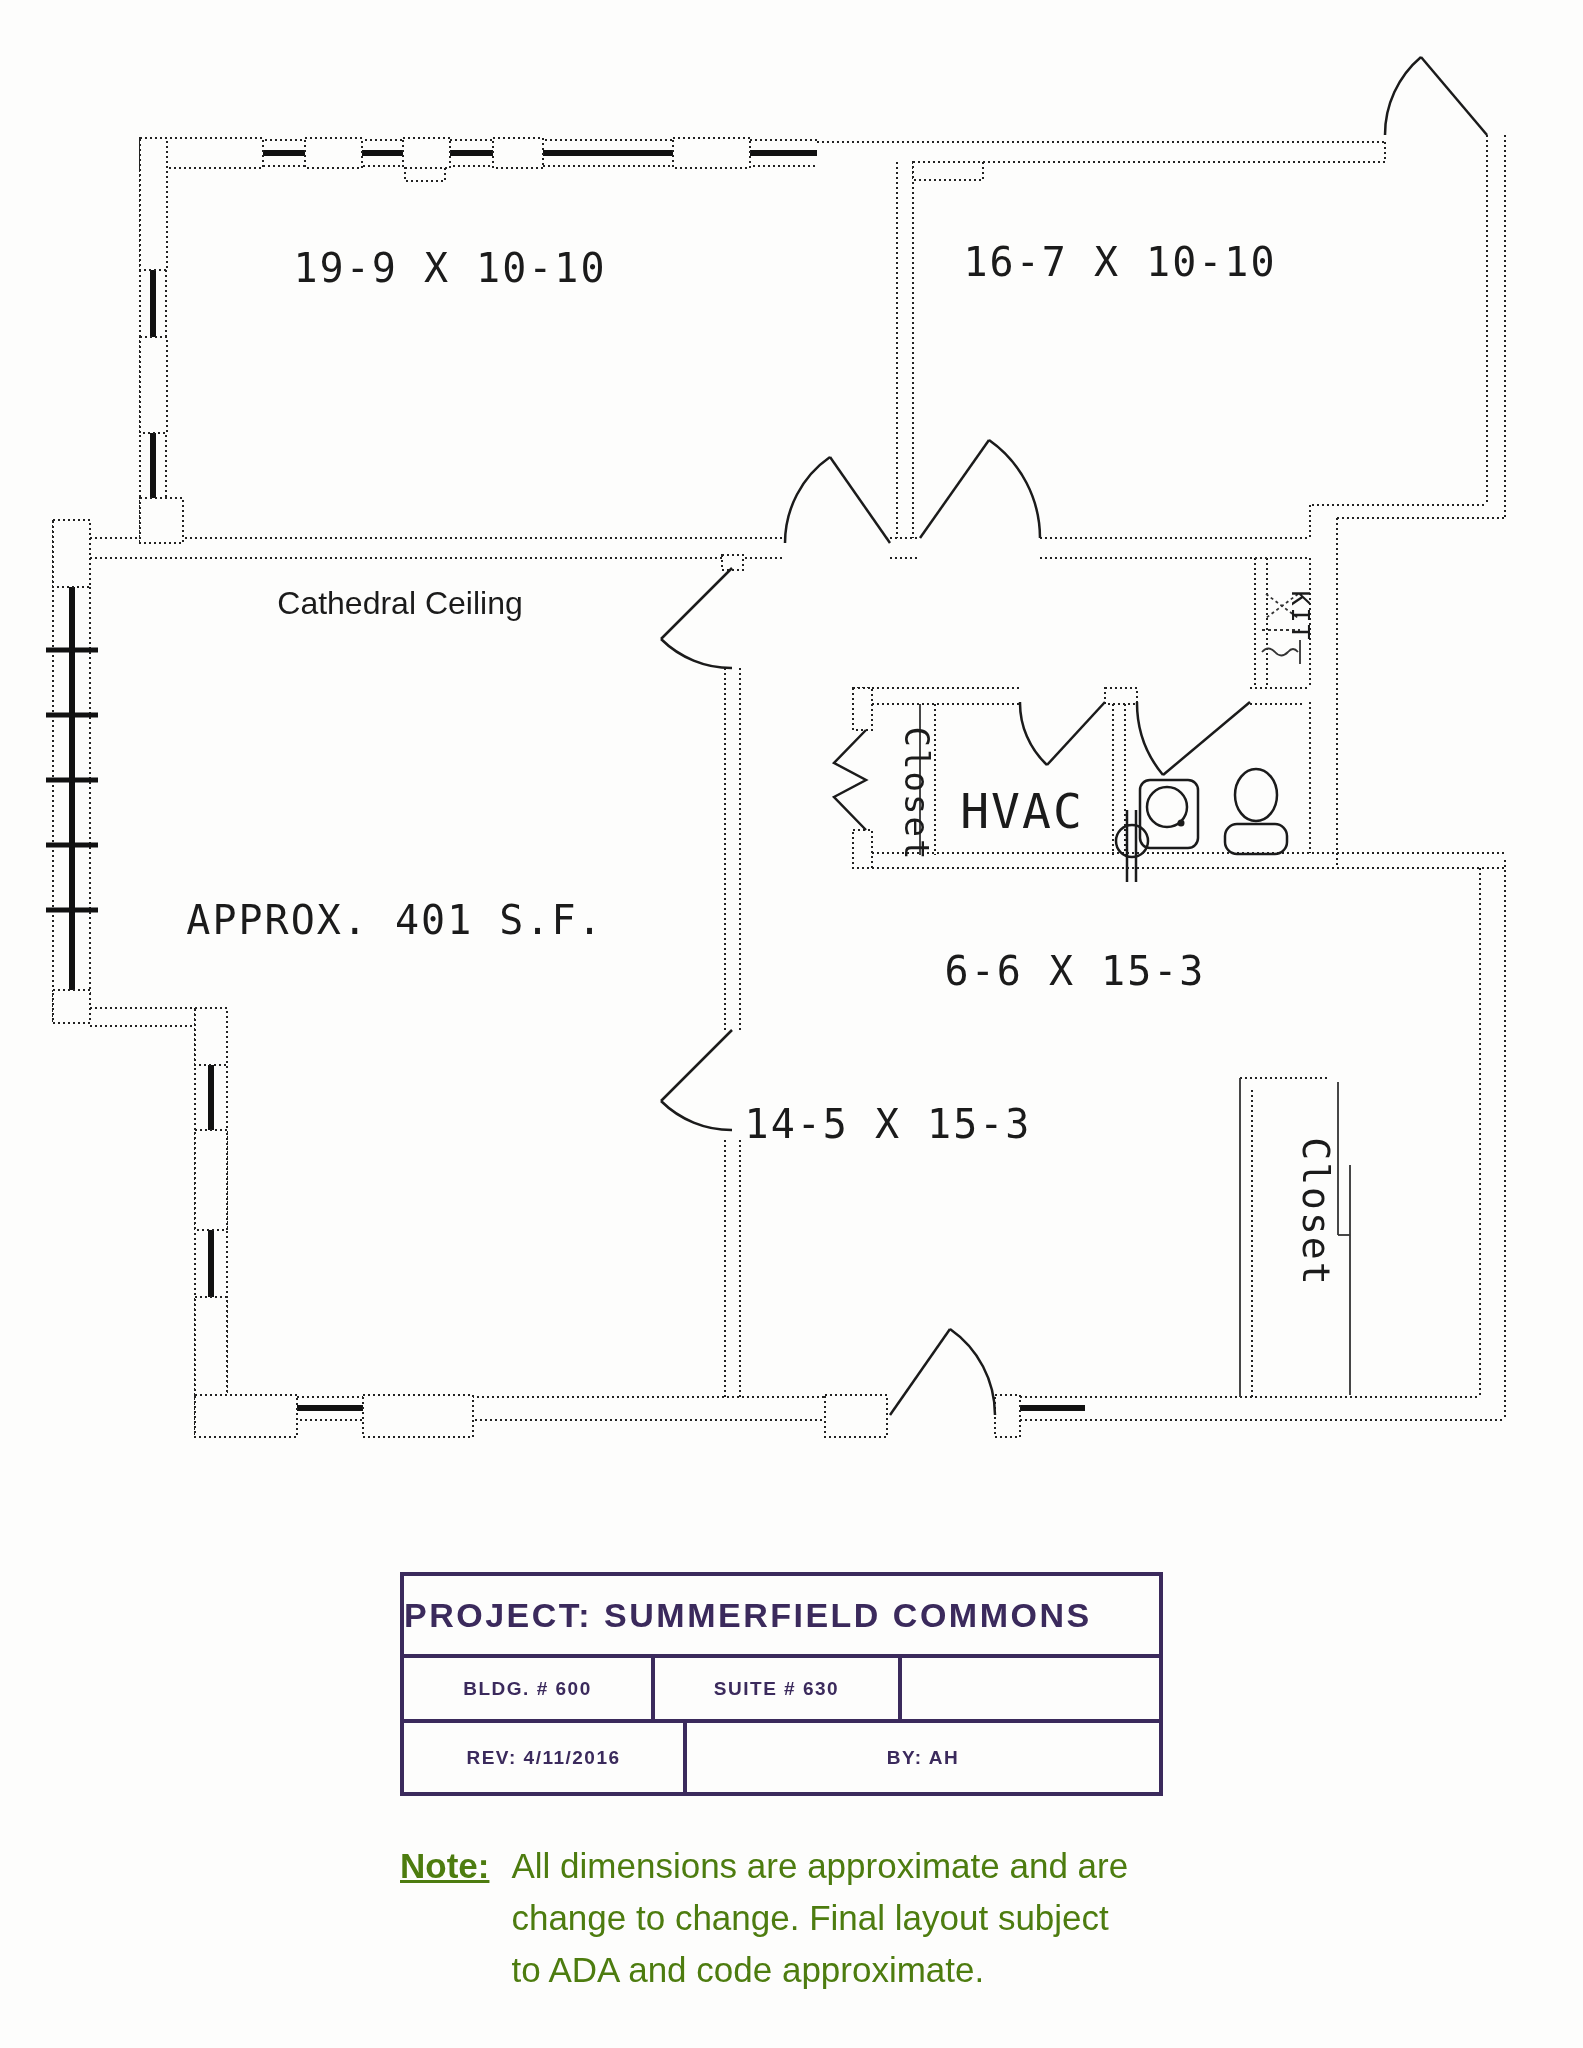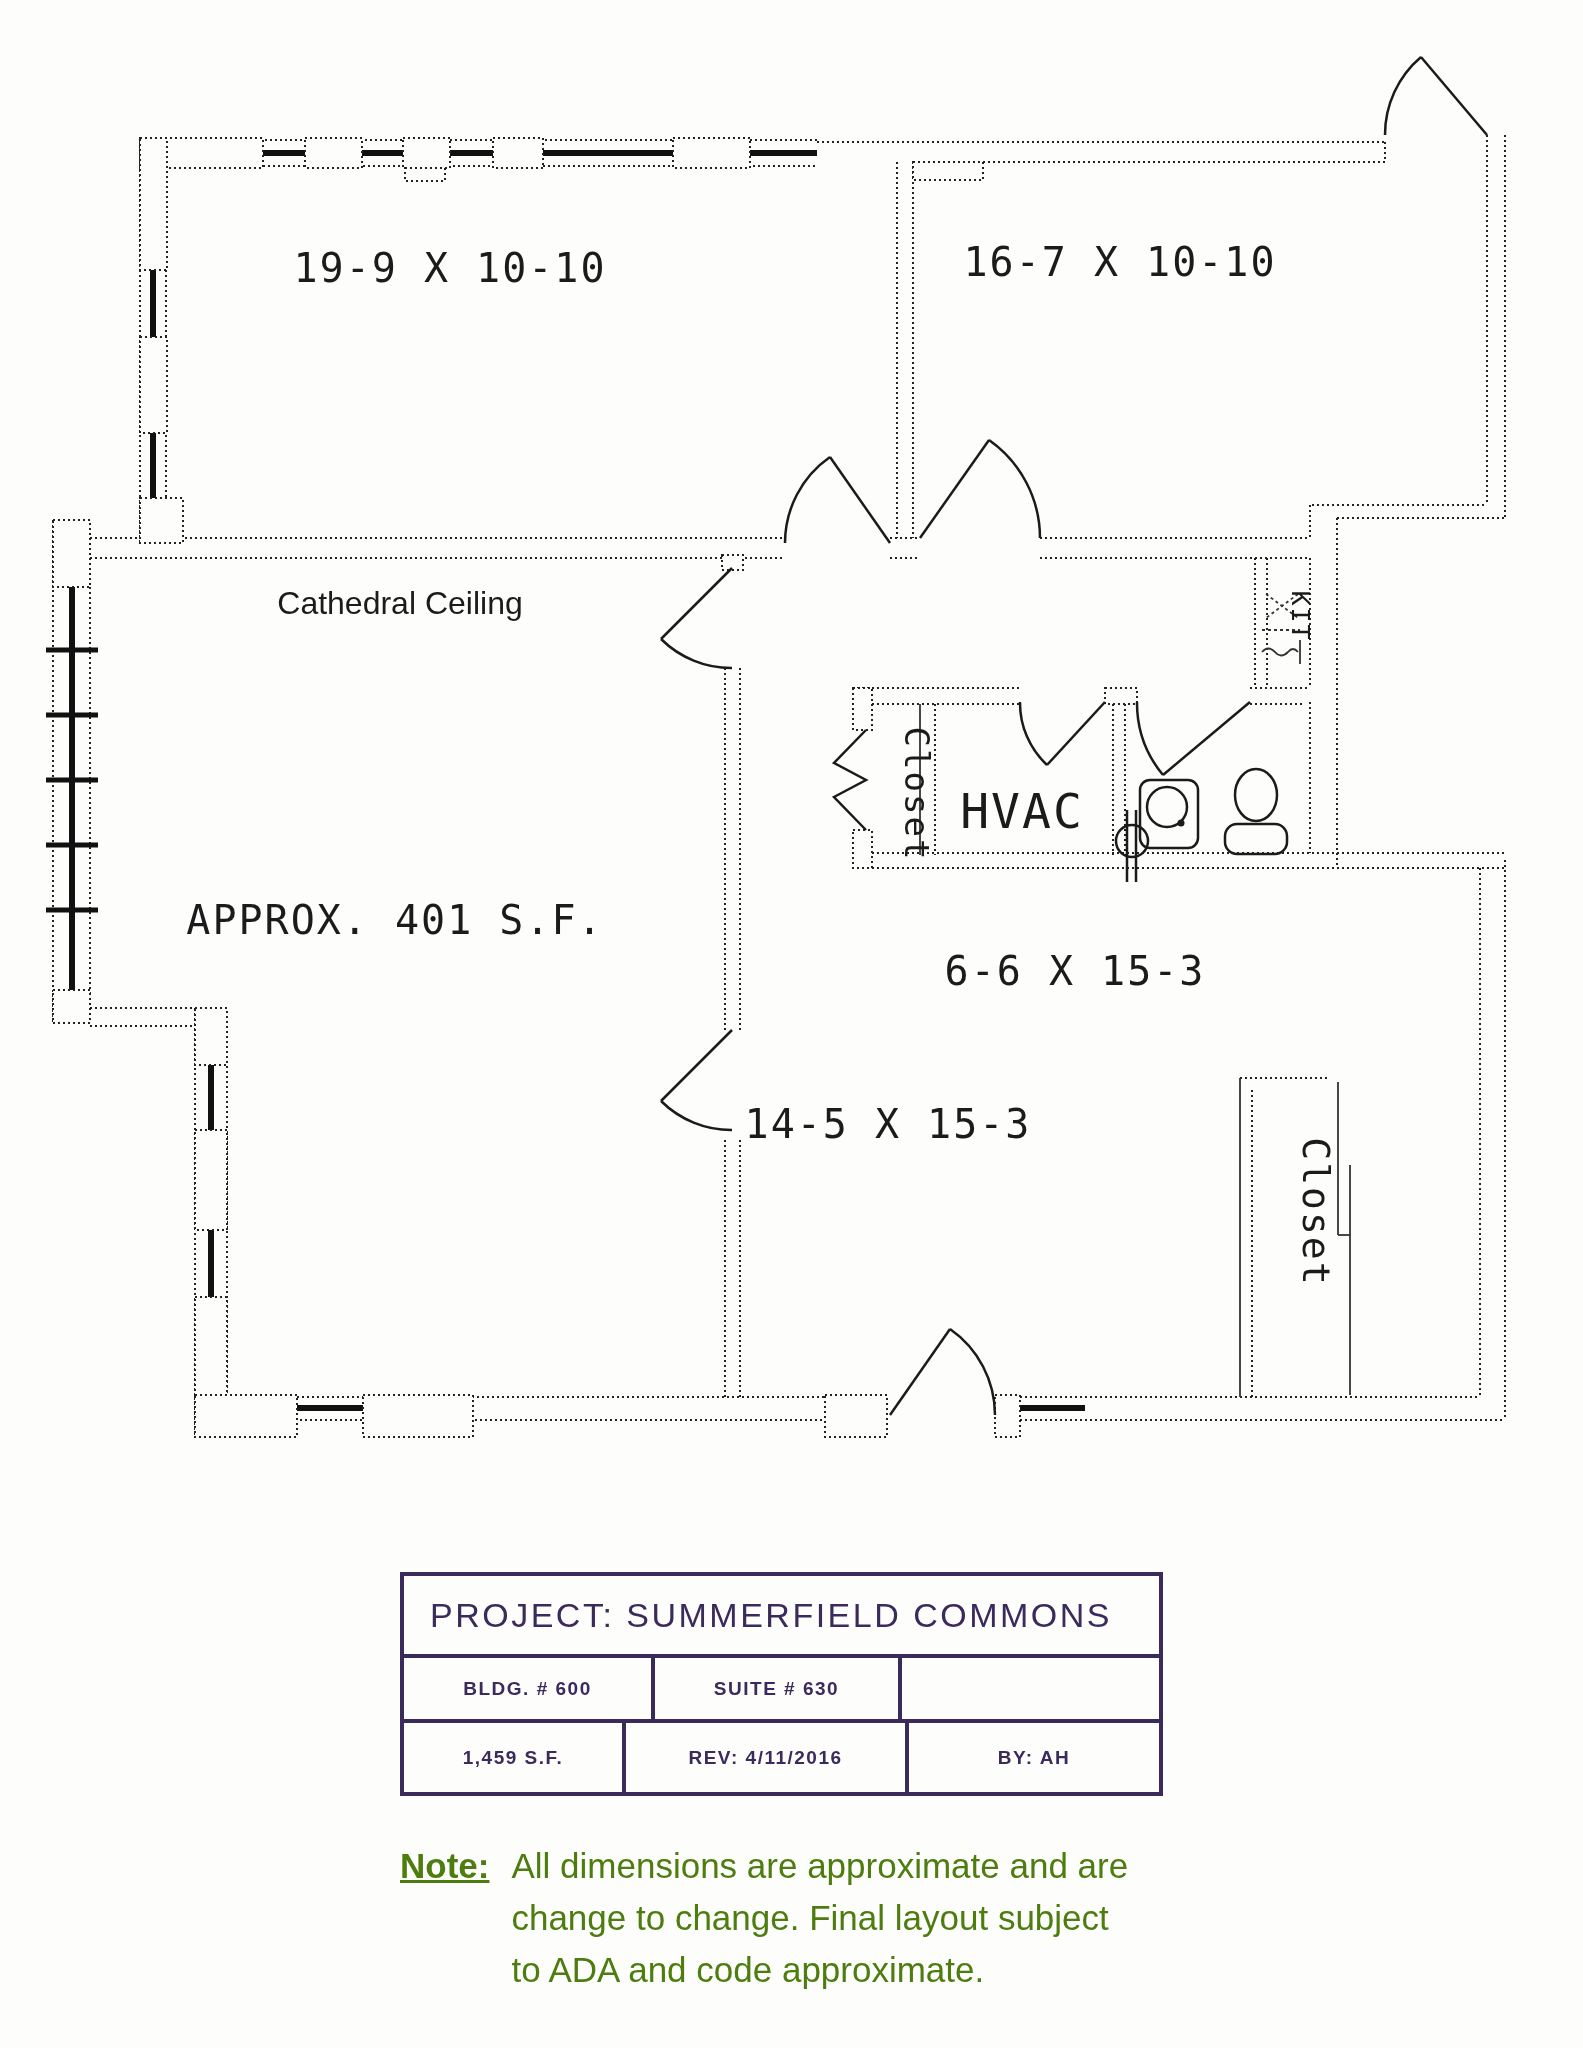--- a/index.html
+++ b/index.html
@@ -14,21 +14,21 @@
   .door{fill:none;stroke:#1b1b1b;stroke-width:2.5;}
   .fix{fill:none;stroke:#1b1b1b;stroke-width:2.5;}
   .fixthin{fill:none;stroke:#333;stroke-width:1.8;}
   .cdash{fill:none;stroke:#333;stroke-width:1.8;stroke-dasharray:3 3;}
   .lbl{fill:#1b1b1b;font-family:"DejaVu Sans Mono",monospace;letter-spacing:2px;}
   .lblsans{fill:#1b1b1b;font-family:"Liberation Sans",sans-serif;}
 
   
   #title-block{position:absolute;left:400px;top:1572px;width:763px;height:224px;border:4px solid #3b2a5c;box-sizing:border-box;color:#3b2a5c;}
   .tb-row1{height:82px;border-bottom:4px solid #3b2a5c;display:flex;align-items:center;box-sizing:border-box;}
-  .tb-row1 span{padding-left:26px;font-size:34px;font-weight:400;letter-spacing:2.5px;}
+  .tb-row1 span{font-size:34px;font-weight:700;letter-spacing:2.5px;}
   .tb-row{display:flex;box-sizing:border-box;}
   .tb-row2{height:65px;border-bottom:4px solid #3b2a5c;}
   .tb-row3{height:69px;}
   .tb-cell{display:flex;align-items:center;justify-content:center;font-size:19px;font-weight:600;letter-spacing:1.5px;box-sizing:border-box;}
   .br{border-right:4px solid #3b2a5c;}
 
   
   #note{position:absolute;left:400px;top:1840px;width:800px;font-size:35px;color:#4d7c0f;line-height:52px;}
   #note .note-label{font-weight:bold;text-decoration:underline;margin-right:22px;}
   #note .note-body{display:inline-block;vertical-align:top;}
@@ -254,21 +254,20 @@
 
   <div id="title-block">
     <div class="tb-row1">
       <span>PROJECT: SUMMERFIELD COMMONS</span>
     </div>
     <div class="tb-row tb-row2">
       <div class="tb-cell br" style="width:251px;">BLDG. # 600</div>
       <div class="tb-cell br" style="width:247px;">SUITE # 630</div>
     </div>
     <div class="tb-row tb-row3">
-      <div class="tb-cell br" style="width:222px;">1,459 S.F.</div>
       <div class="tb-cell br" style="width:283px;">REV: 4/11/2016</div>
       <div class="tb-cell" style="flex:1;">BY: AH</div>
     </div>
   </div>
 
   <div id="note">
     <span class="note-label">Note:</span><span class="note-body"><span>All dimensions are approximate and are</span><br>
       <span>change to change. Final layout subject</span><br>
       <span>to ADA and code approximate.</span>
     </span>

